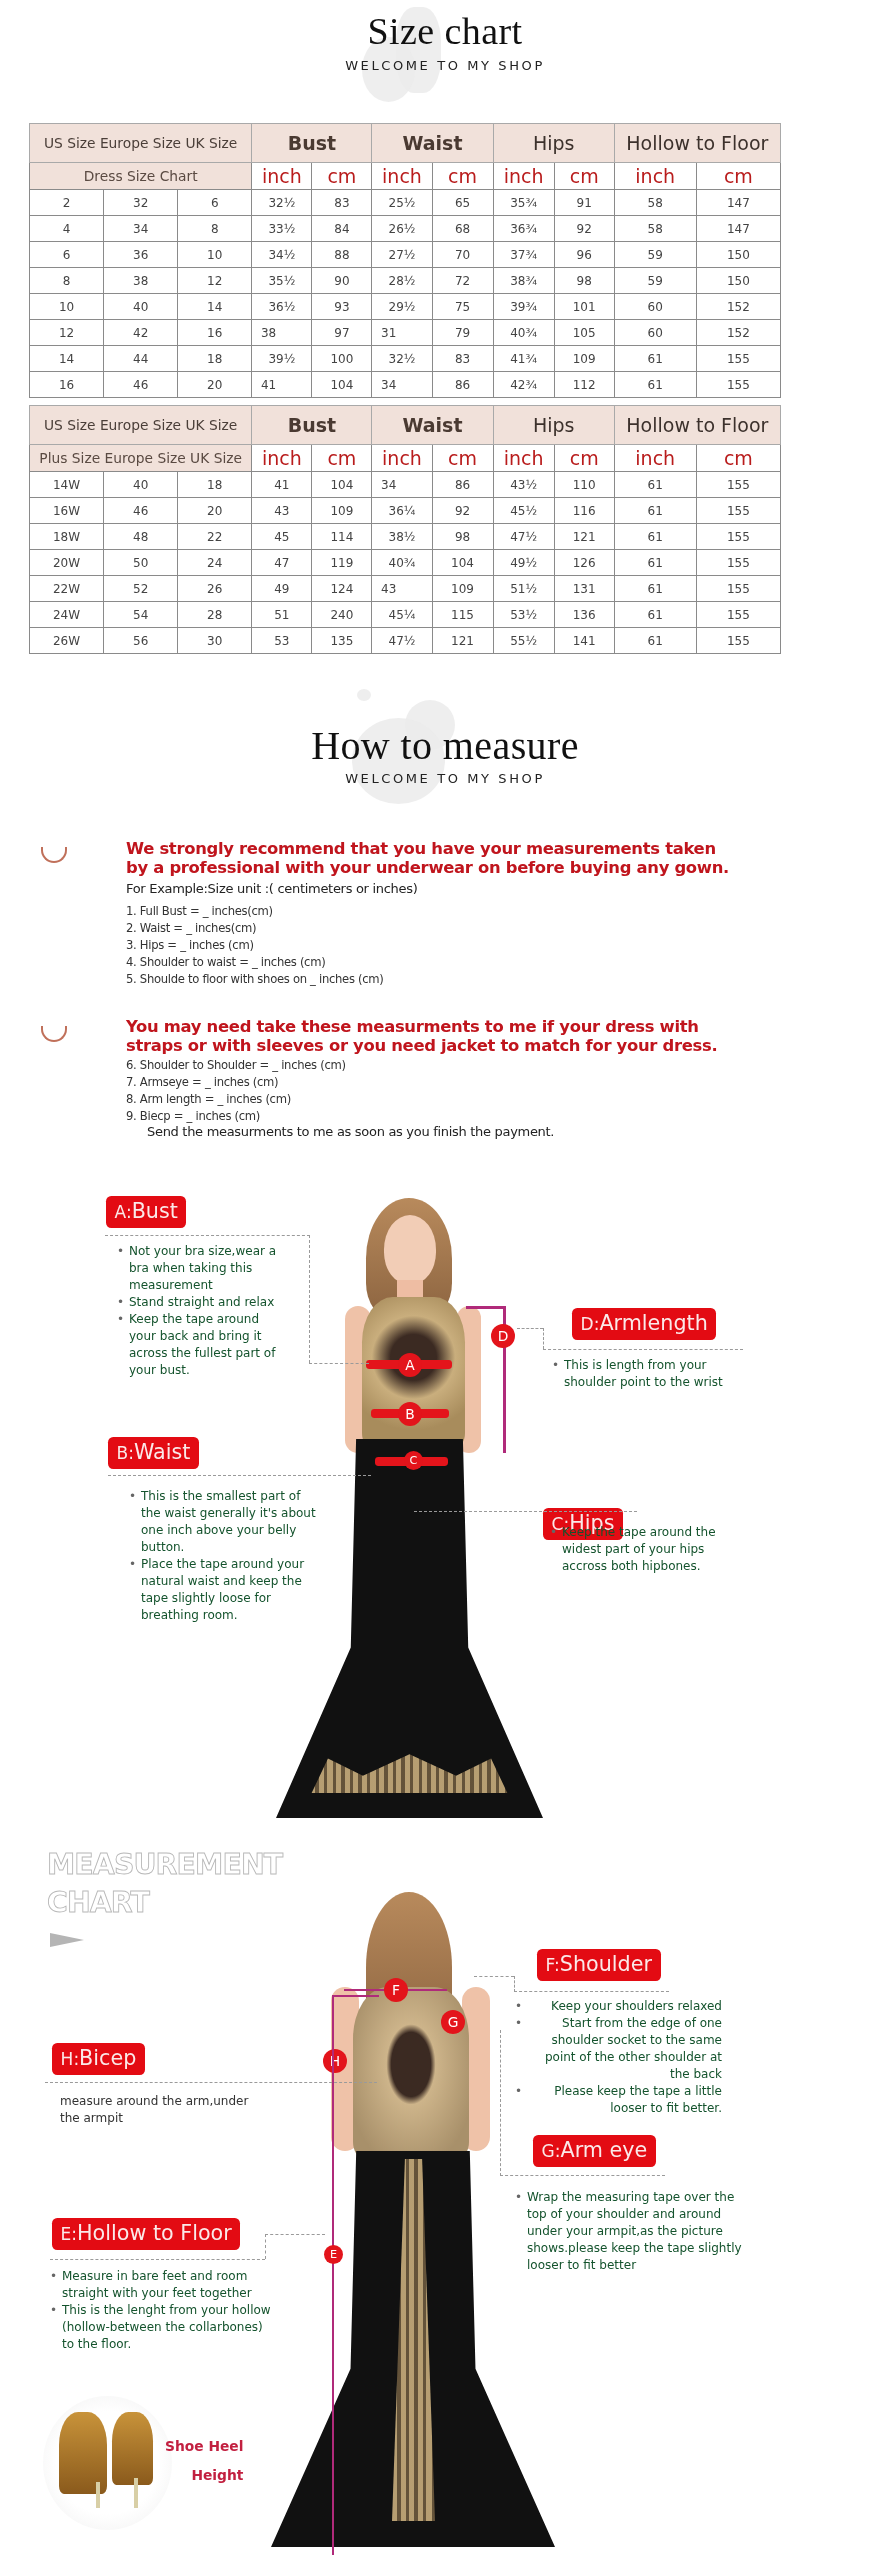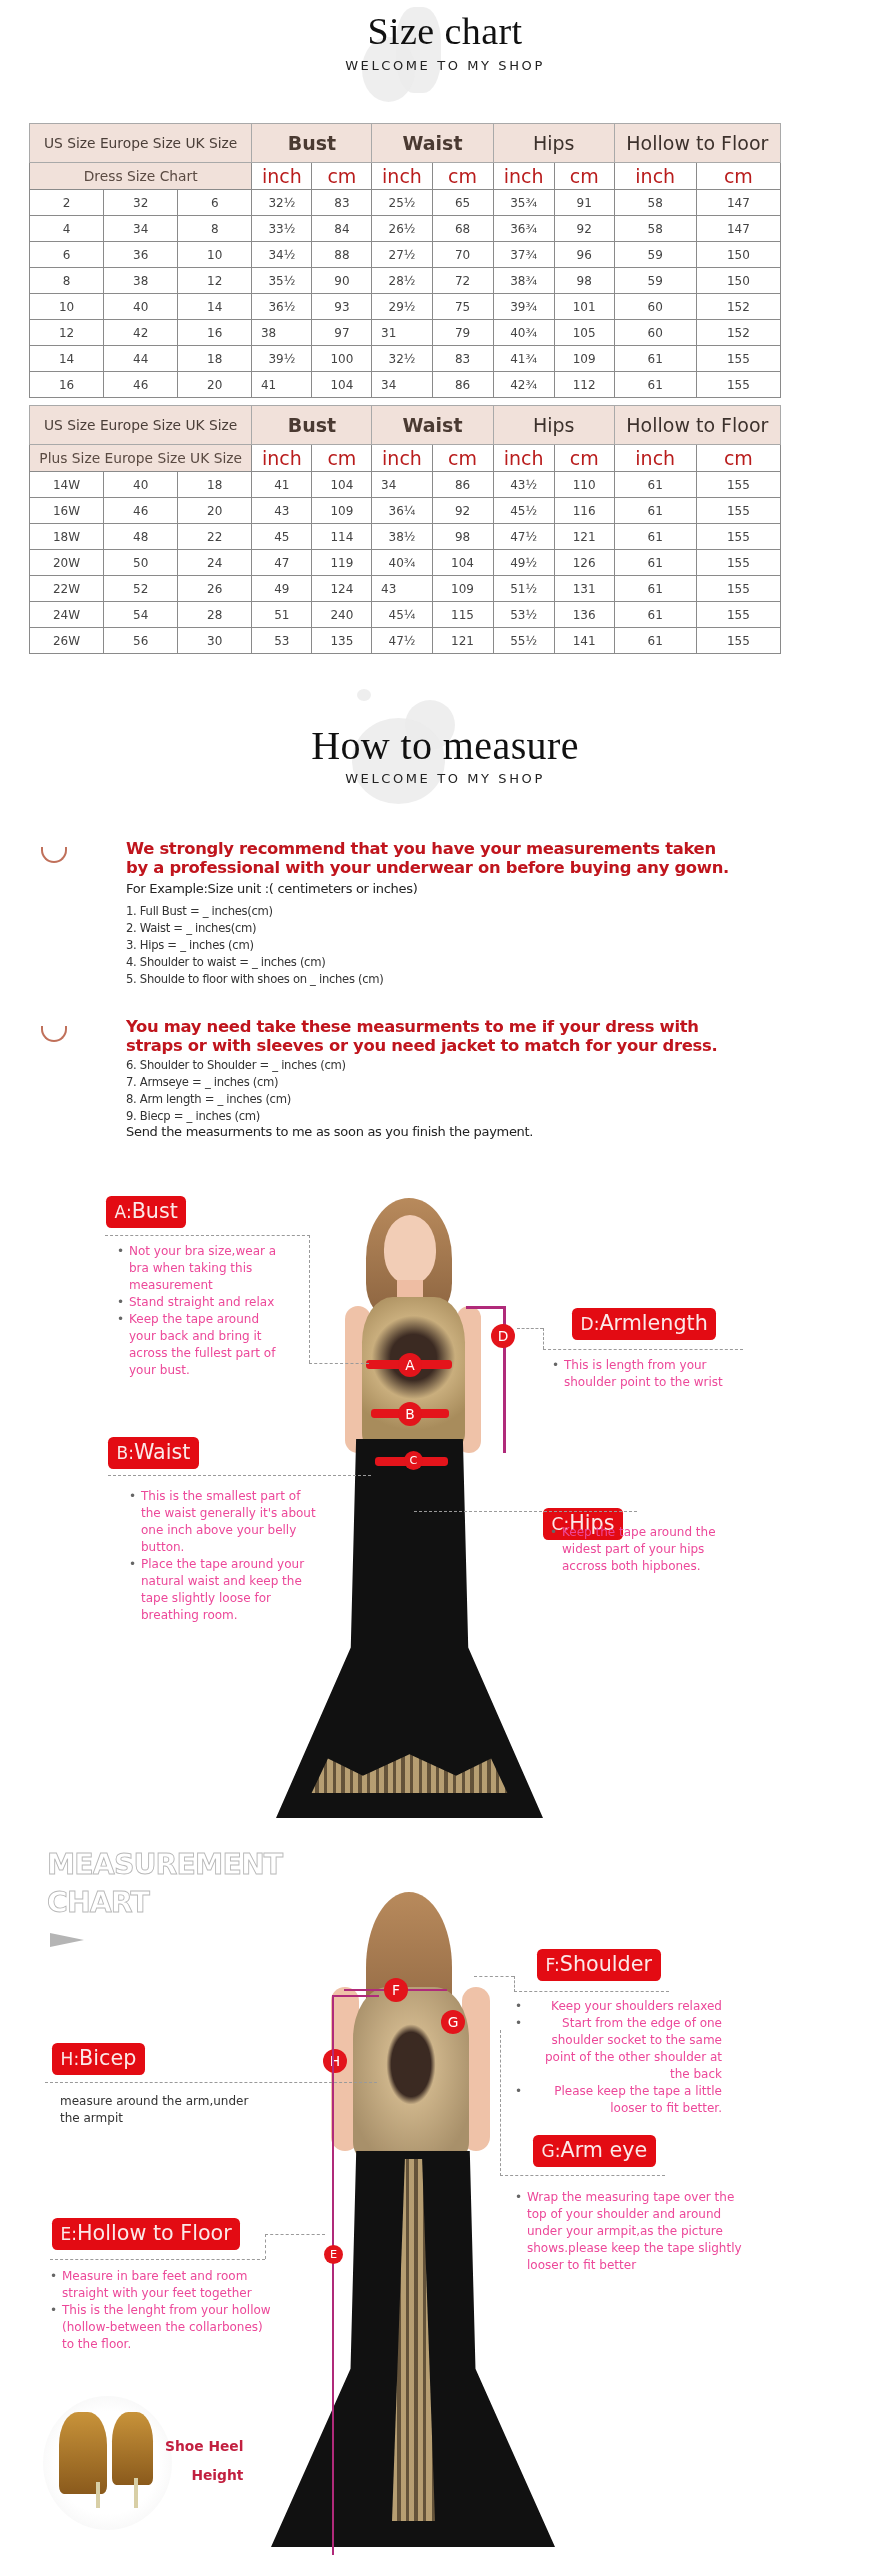--- a/index.html
+++ b/index.html
@@ -27,21 +27,21 @@
   .smile { position: absolute; width: 26px; height: 15.5px; border: 2.6px solid #c0705a; border-top: none; border-radius: 0 0 15.5px 15.5px; }
   .red-head { position: absolute; left: 126px; width: 655px; font-family: "DejaVu Sans", sans-serif; font-weight: bold; font-size: 16.4px; line-height: 19px; color: #c0151d; letter-spacing: -0.3px; }
   .ex-line { position: absolute; left: 126px; font-family: "DejaVu Sans", sans-serif; font-size: 13px; color: #222; letter-spacing: -0.3px; }
   .steps { position: absolute; left: 126px; font-family: "DejaVu Sans", sans-serif; font-size: 11.6px; color: #333; line-height: 17px; letter-spacing: -0.3px; list-style: none; }
 
   
   .badge { position: absolute; background: #e30b13; color: #fbe9e9; border-radius: 5.2px; font-family: "DejaVu Sans", sans-serif; font-size: 20.7px; padding: 1.7px 8.6px; line-height: 27.6px; white-space: nowrap; }
   .badge .pre { font-size: 17px; }
   .dash-h { position: absolute; border-top: 1.3px dashed #9a9a9a; height: 0; }
   .dash-v { position: absolute; border-left: 1.3px dashed #9a9a9a; width: 0; }
-  .bullets { position: absolute; font-family: "DejaVu Sans", sans-serif; font-size: 12px; color: #ec4899; line-height: 17px; list-style: none; }
+  .bullets { position: absolute; font-family: "DejaVu Sans", sans-serif; font-size: 12px; color: #14532d; line-height: 17px; list-style: none; }
   .bullets li { position: relative; padding-left: 12px; }
   .bullets li::before { content: "\2022"; position: absolute; left: 0; color: #666; }
   .plain { position: absolute; font-family: "DejaVu Sans", sans-serif; font-size: 12px; color: #333; line-height: 17px; }
 
   
   .model { position: absolute; }
   .hair { position: absolute; background: linear-gradient(#b88a5c, #8c6440); border-radius: 50% 50% 30% 30%; }
   .face { position: absolute; background: #f2cdb6; border-radius: 50% 50% 46% 46%; }
   .neck { position: absolute; background: #eebda3; }
   .bodice { position: absolute; background: radial-gradient(circle at 50% 40%, #3b2a22 0 22%, #c9ae7d 40%, #a88c5c 70%); border-radius: 30% 30% 10% 10%; }
@@ -364,21 +364,21 @@
 <div class="red-head" style="top:1017px;">
   <div>You may need take these measurments to me if your dress with</div>
   <div>straps or with sleeves or you need jacket to match for your dress.</div>
 </div>
 <ul class="steps" style="top:1057px;">
   <li>6. Shoulder to Shoulder = _ inches (cm)</li>
   <li>7. Armseye = _ inches (cm)</li>
   <li>8. Arm length = _ inches (cm)</li>
   <li>9. Biecp = _ inches (cm)</li>
 </ul>
-<div class="ex-line" style="top:1124px;">Send the measurments to me as soon as you finish the payment.</div>
+<div class="ex-line" style="top:1124px;margin-left:21px;">Send the measurments to me as soon as you finish the payment.</div>
 
 <div class="model" style="left:276px; top:1198px; width:259px; height:638px;">
   <div class="hair" style="left:90px; top:0; width:86px; height:121px;"></div>
   <div class="face" style="left:108px; top:17px; width:52px; height:69px;"></div>
   <div class="neck" style="left:121px; top:82px; width:26px; height:26px;"></div>
   <div class="arm" style="left:69px; top:108px; width:26px; height:147px;"></div>
   <div class="arm" style="left:181px; top:108px; width:24px; height:147px;"></div>
   <div class="bodice" style="left:86px; top:99px; width:103px; height:151px;"></div>
   <div class="skirt" style="left:0; top:241px; width:267px; height:379px;"></div>
   <div class="lace" style="left:17px; top:552px; width:233px; height:43px; clip-path: polygon(8% 100%, 15% 20%, 30% 60%, 50% 10%, 70% 60%, 85% 20%, 92% 100%);"></div>

